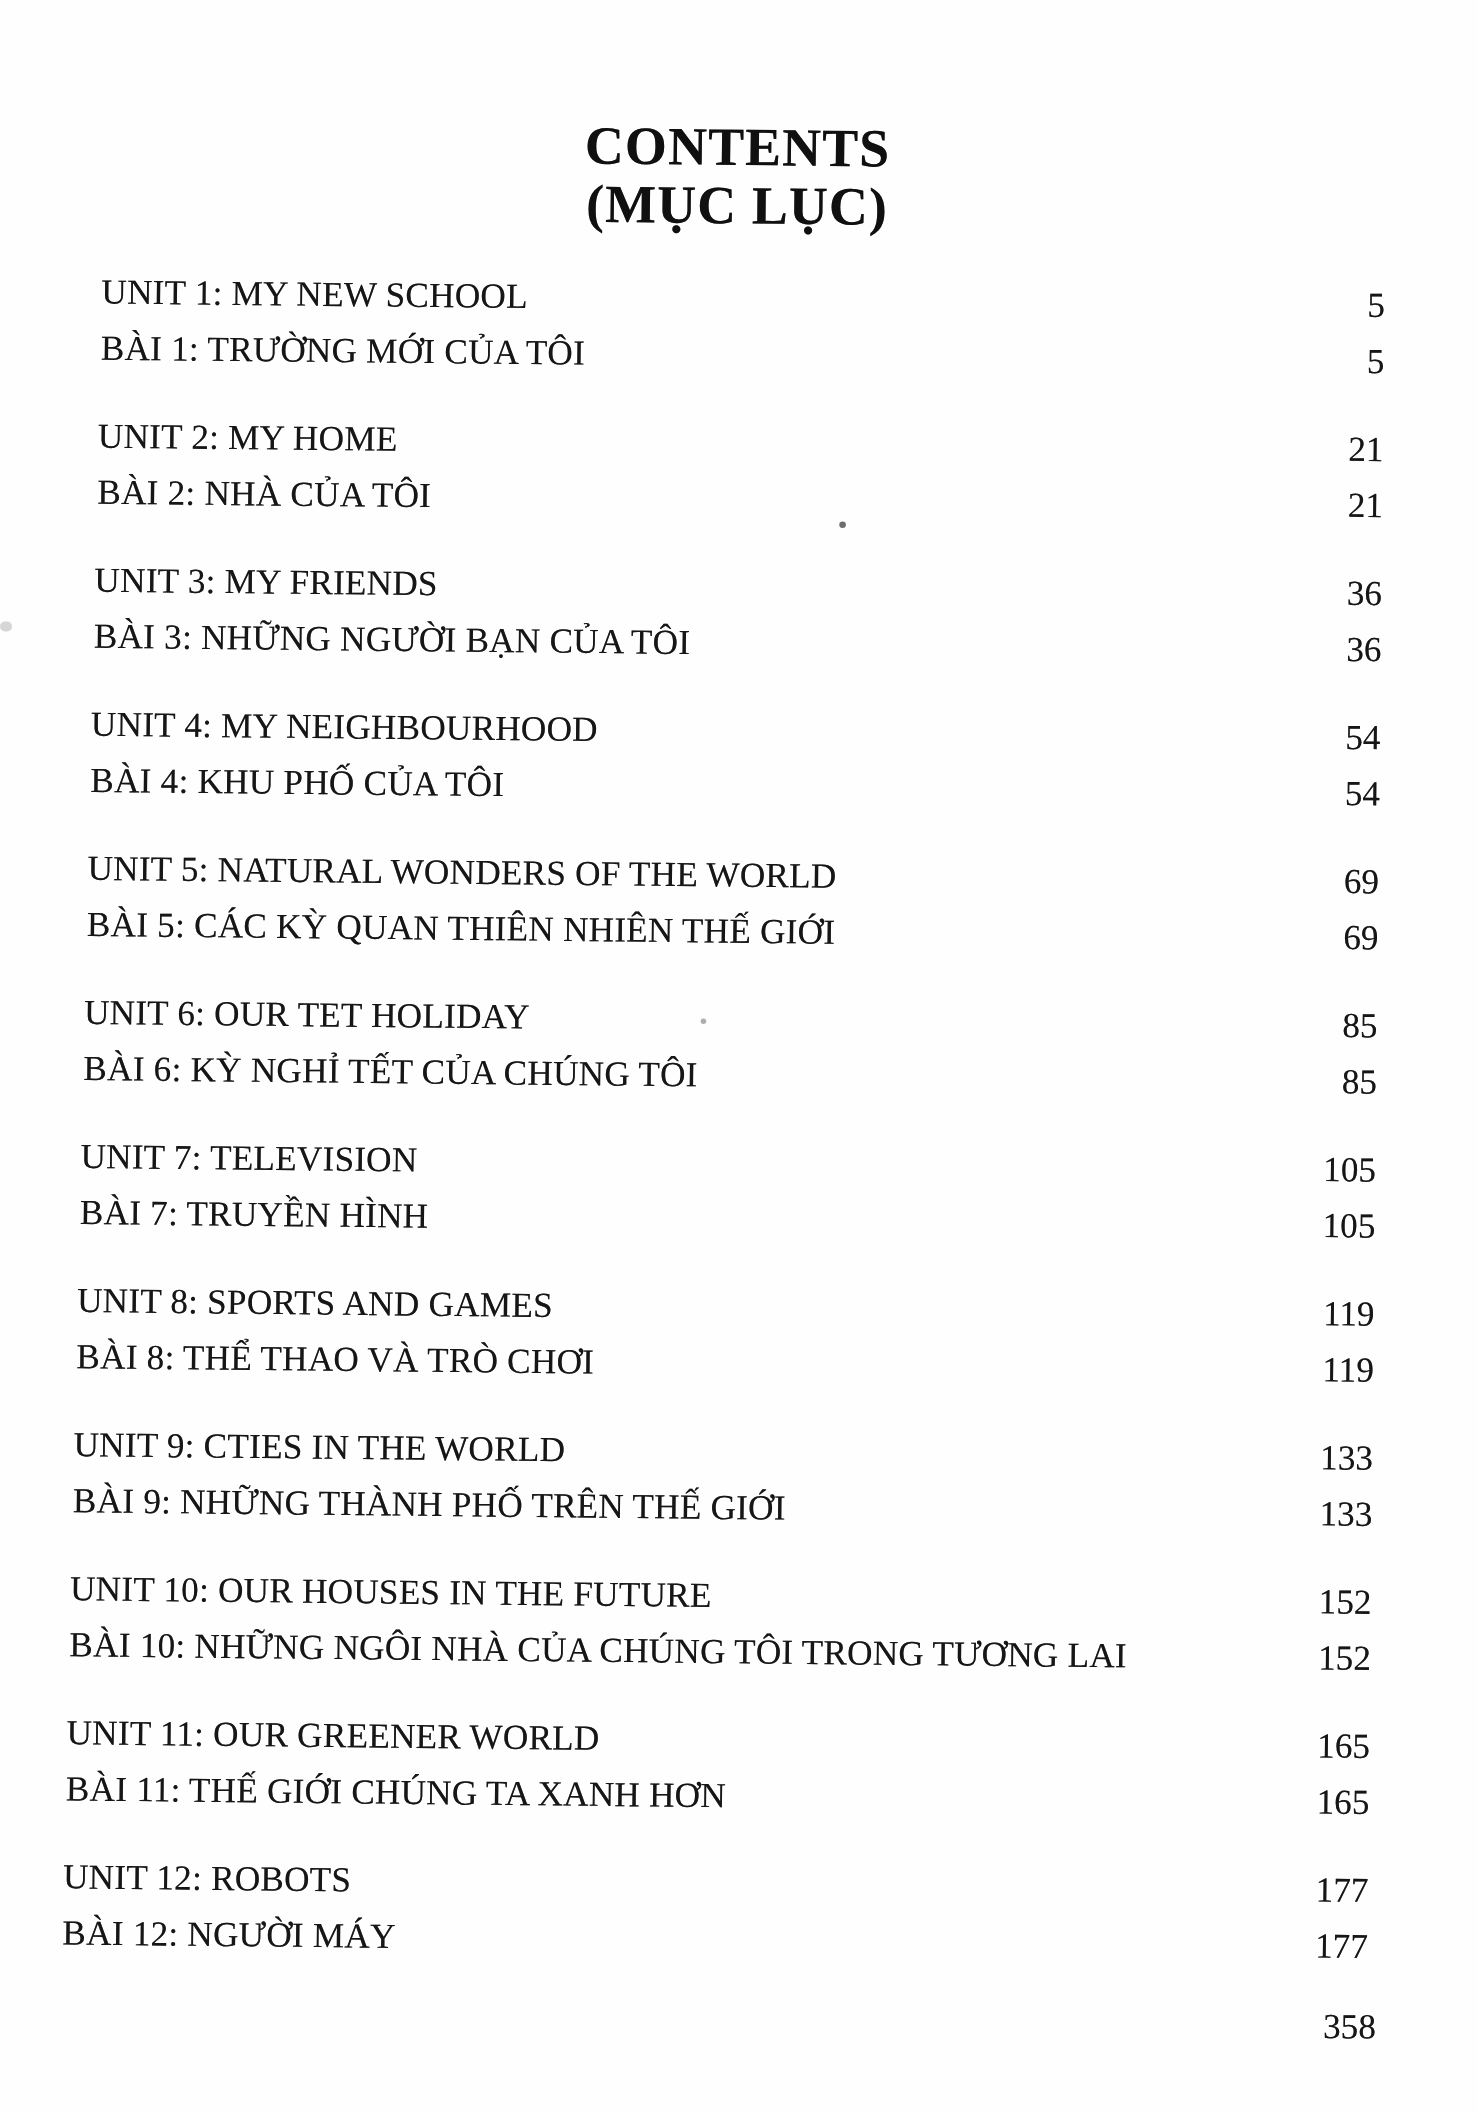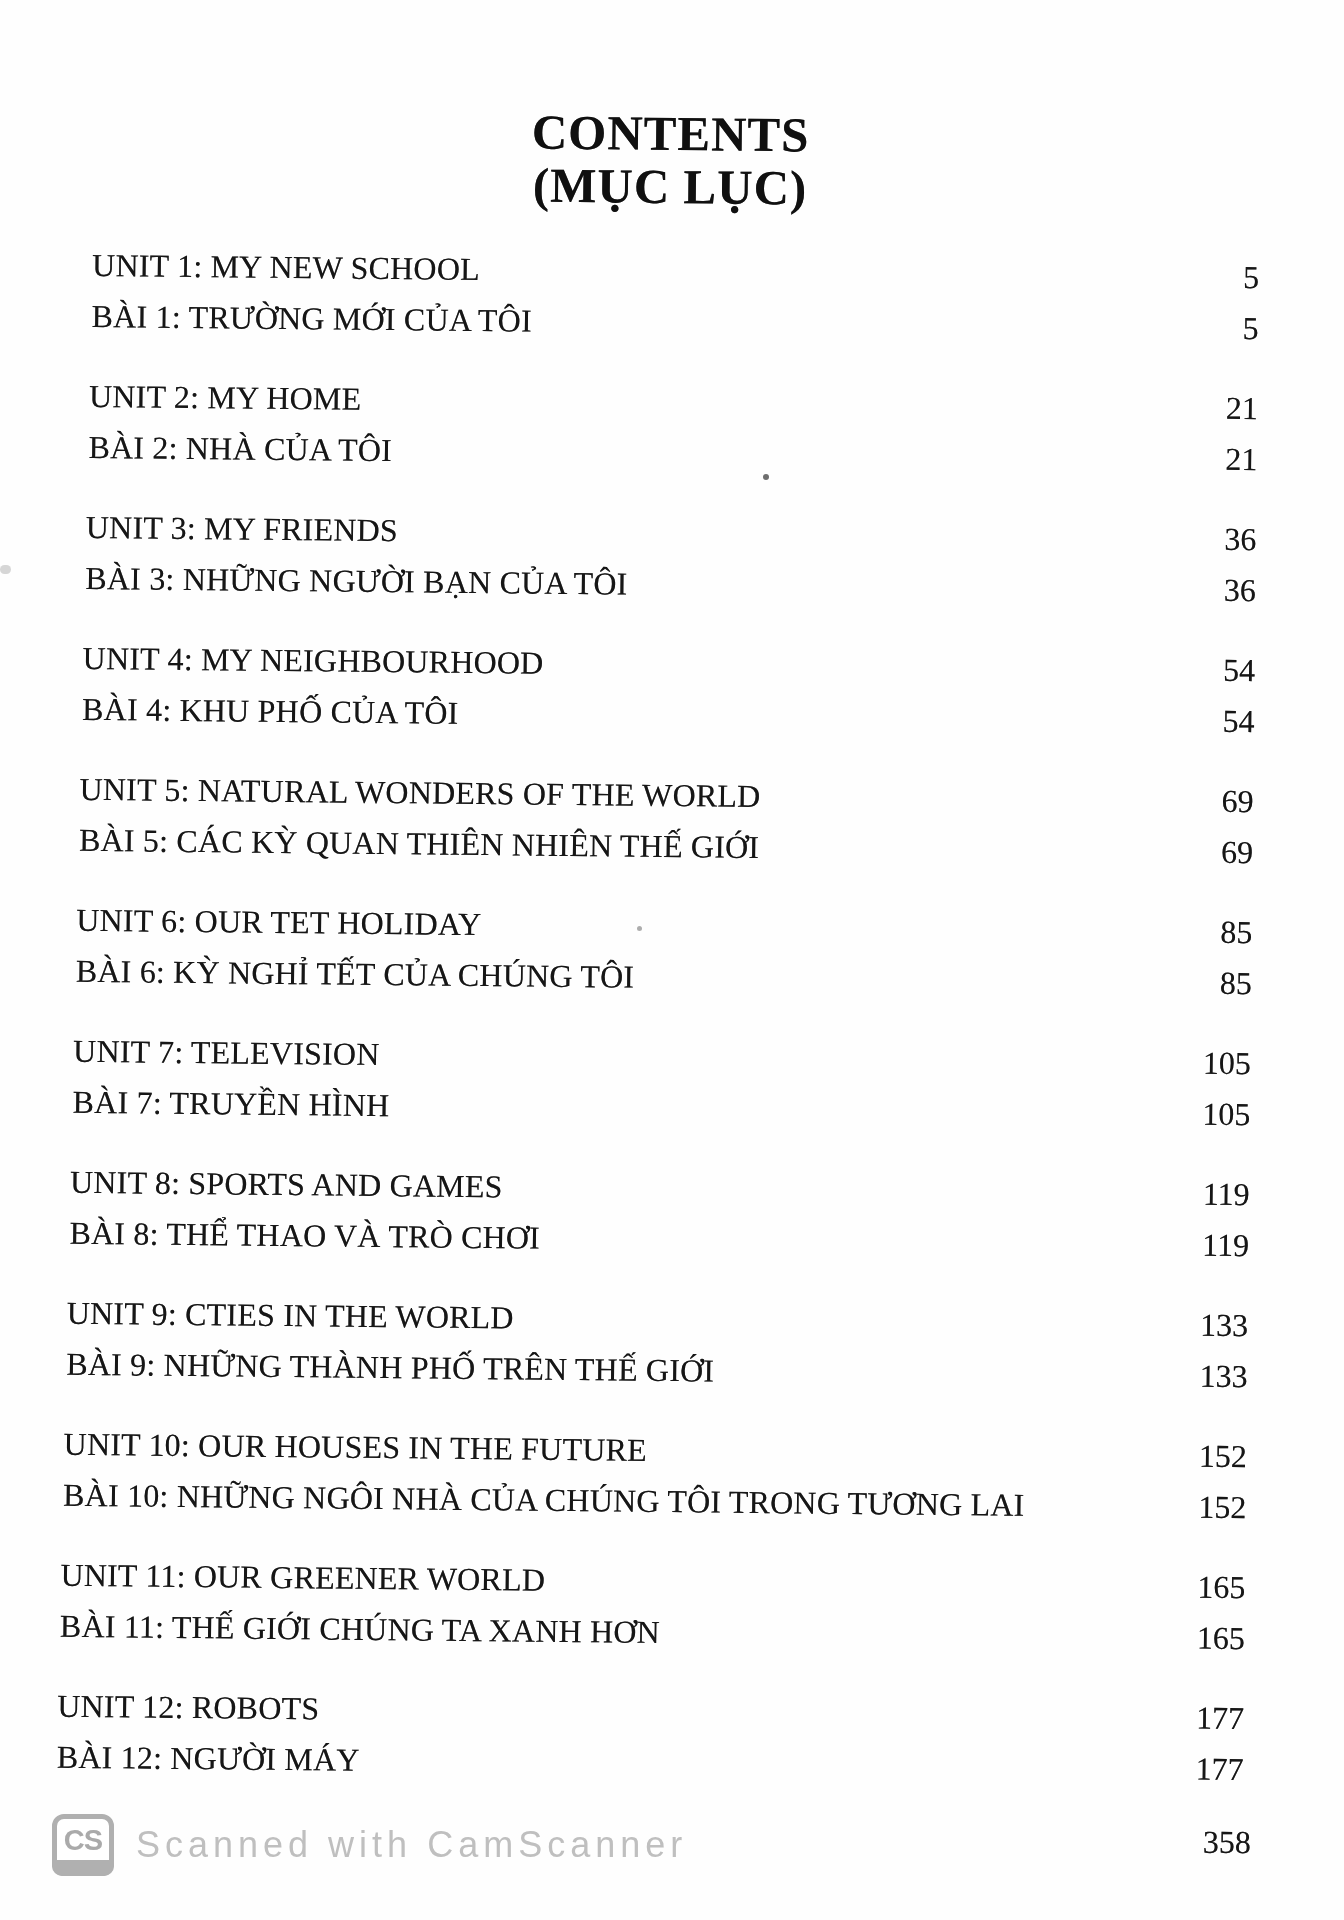--- a/index.html
+++ b/index.html
@@ -196,21 +196,14 @@
 <div class="lone-row">
           <span class="page-num">358</span>
         </div>
       </div>
   </div>
 
   <span class="dot-a"></span>
   <span class="dot-b"></span>
   <span class="smudge"></span>
 
-  <div class="footer">
-    <div class="cs-logo">
-      <div class="cs-letters">CS</div>
-      <div class="cs-bar"></div>
-    </div>
-    <div class="watermark">Scanned with CamScanner</div>
-  </div>
 
 </div>
 
 </body></html>

